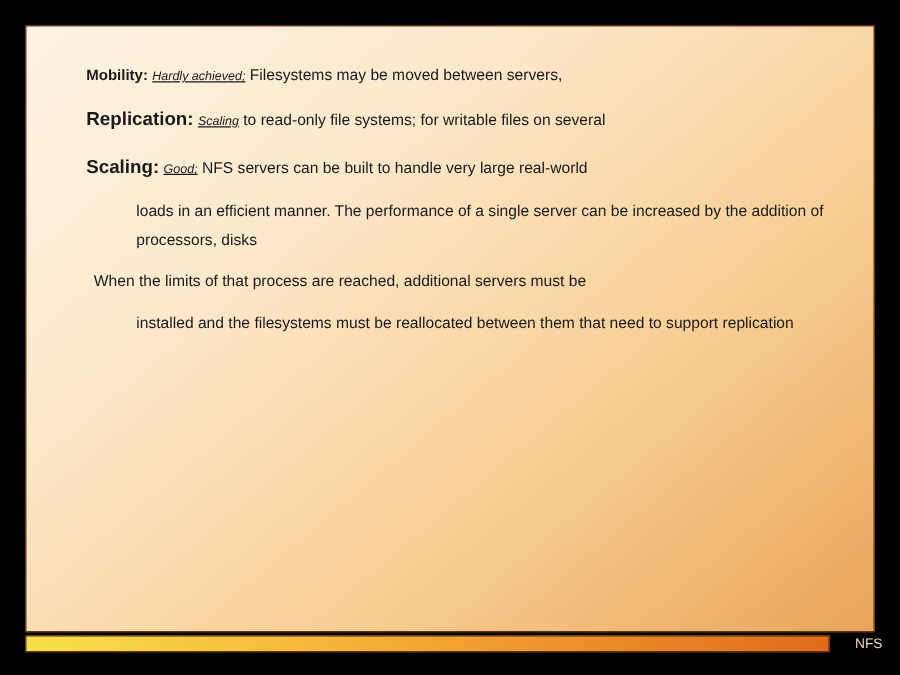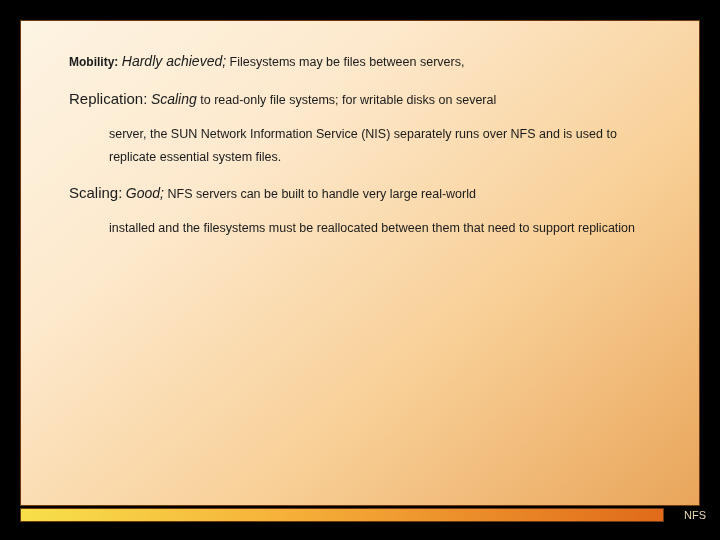--- a/index.html
+++ b/index.html
@@ -19,30 +19,31 @@
     box-sizing:border-box;
     padding:28px 40px 12px 48px;
     color:#1a1a1a;
   }
   .para{
     font-size:12.5px;
     line-height:1.85;
     margin:0 0 10px 0;
   }
   .heading{
-    font-weight:normal;
+    font-weight:bold;
     font-size:15px;
   }
   .heading-lg{
     font-weight:bold;
     font-size:12px;
   }
   .qualifier{
     font-style:italic;
-    font-size:14px;
+    text-decoration:underline;
+    font-size:10px;
   }
   .indent{
     padding-left:28px;
   }
   .indent2{
     padding-left:40px;
   }
   .footer-bar{
     position:absolute;
     left:20px;
@@ -64,34 +65,35 @@
 </style>
 </head>
 <body>
 
 <div class="slide">
 
   <p class="para">
     <span class="heading-lg">Mobility:</span>
     <span> </span>
     <span class="qualifier">Hardly achieved;</span>
-    <span> Filesystems may be files between servers,</span>
+    <span> Filesystems may be moved between servers,</span>
   </p>
 
   <p class="para" style="margin-top:6px;">
     <span class="heading">Replication:</span>
     <span class="qualifier"> Scaling</span>
-    <span> to read-only file systems; for writable disks on several</span>
+    <span> to read-only file systems; for writable files on several</span>
   </p>
-  <p class="para indent2">server, the SUN Network Information Service (NIS) separately  runs over NFS and is used to replicate essential system files.</p>
 
   <p class="para" style="margin-top:8px;">
     <span class="heading">Scaling:</span>
     <span class="qualifier"> Good;</span>
     <span> NFS servers can be built to handle very large real-world</span>
   </p>
+  <p class="para indent2">loads in an     efficient  manner. The performance of a single server can be increased by the addition of processors, disks</p>
 
+  <p class="para" style="margin-top:6px;padding-left:6px;">When the limits of that process are reached, additional servers must be</p>
   <p class="para indent2">installed and the filesystems must be reallocated between them that  need to support  replication</p>
 
 </div>
 
 <div class="footer-bar"></div>
 <div class="footer-label">NFS</div>
 
 </body></html>

